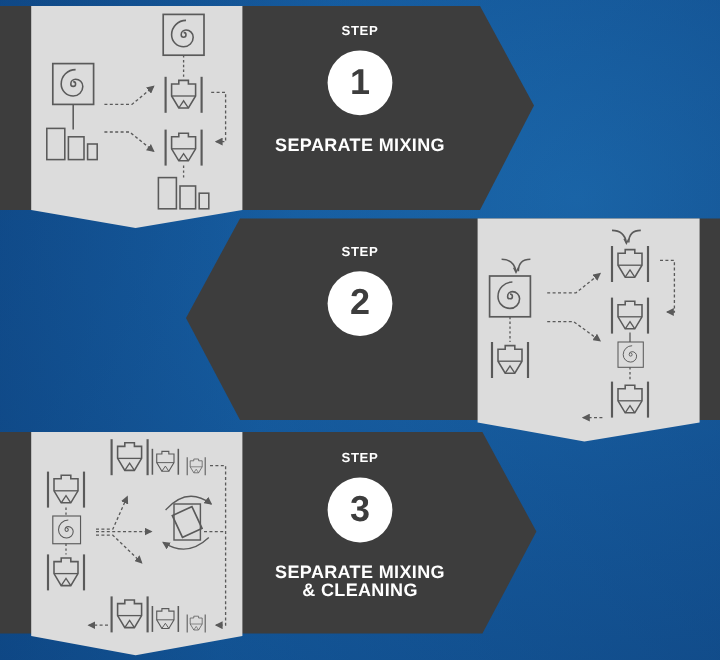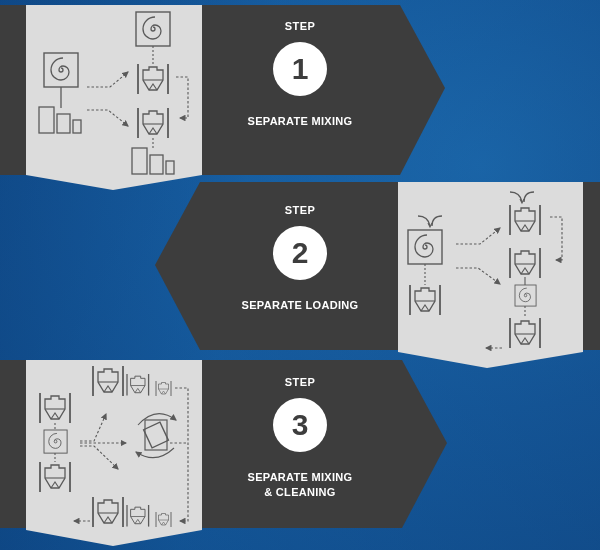--- a/index.html
+++ b/index.html
@@ -7,21 +7,21 @@
          font-family:"Liberation Sans", "DejaVu Sans", sans-serif; }
   .bg { position:absolute; inset:0;
         background: radial-gradient(ellipse at 80% 30%, #1e6cb0 0%, #16589a 45%, #0f4784 100%); }
   .bg2 { position:absolute; inset:0;
         background: linear-gradient(100deg, rgba(10,60,120,0.35) 0%, rgba(20,100,170,0.25) 40%, rgba(15,70,130,0.35) 100%); }
   svg.layer { position:absolute; left:0; top:0; }
   .step-text { position:absolute; color:#ffffff; text-align:center; font-weight:bold; }
   .step-label { font-size:11px; letter-spacing:0.5px; }
   .step-num { width:54px; height:54px; border-radius:50%; background:#ffffff; color:#3d3d3d;
               font-size:30px; font-weight:bold; line-height:54px; text-align:center; margin:0 auto; }
-  .step-title { font-size:11px; line-height:15px; letter-spacing:0.3px; }
+  .step-title { font-size:15px; line-height:15px; letter-spacing:0.3px; }
 </style>
 </head>
 <body>
 
 <div class="bg"></div>
 <div class="bg2"></div>
 
 <svg class="layer" width="600" height="550" viewBox="0 0 600 550">
   <defs>
 
@@ -136,21 +136,20 @@
   <div class="step-num" style="margin-top:10px;">1</div>
   <div class="step-title" style="margin-top:18px;">
     <div>SEPARATE MIXING</div>
   </div>
 </div>
 
 <div class="step-text" style="left:220px; top:204px; width:160px;">
   <div class="step-label">STEP</div>
   <div class="step-num" style="margin-top:10px;">2</div>
   <div class="step-title" style="margin-top:18px;">
-    <div>SEPARATE LOADING</div>
   </div>
 </div>
 
 <div class="step-text" style="left:220px; top:376px; width:160px;">
   <div class="step-label">STEP</div>
   <div class="step-num" style="margin-top:10px;">3</div>
   <div class="step-title" style="margin-top:18px;">
     <div>SEPARATE MIXING</div>
     <div>&amp; CLEANING</div>
   </div>

